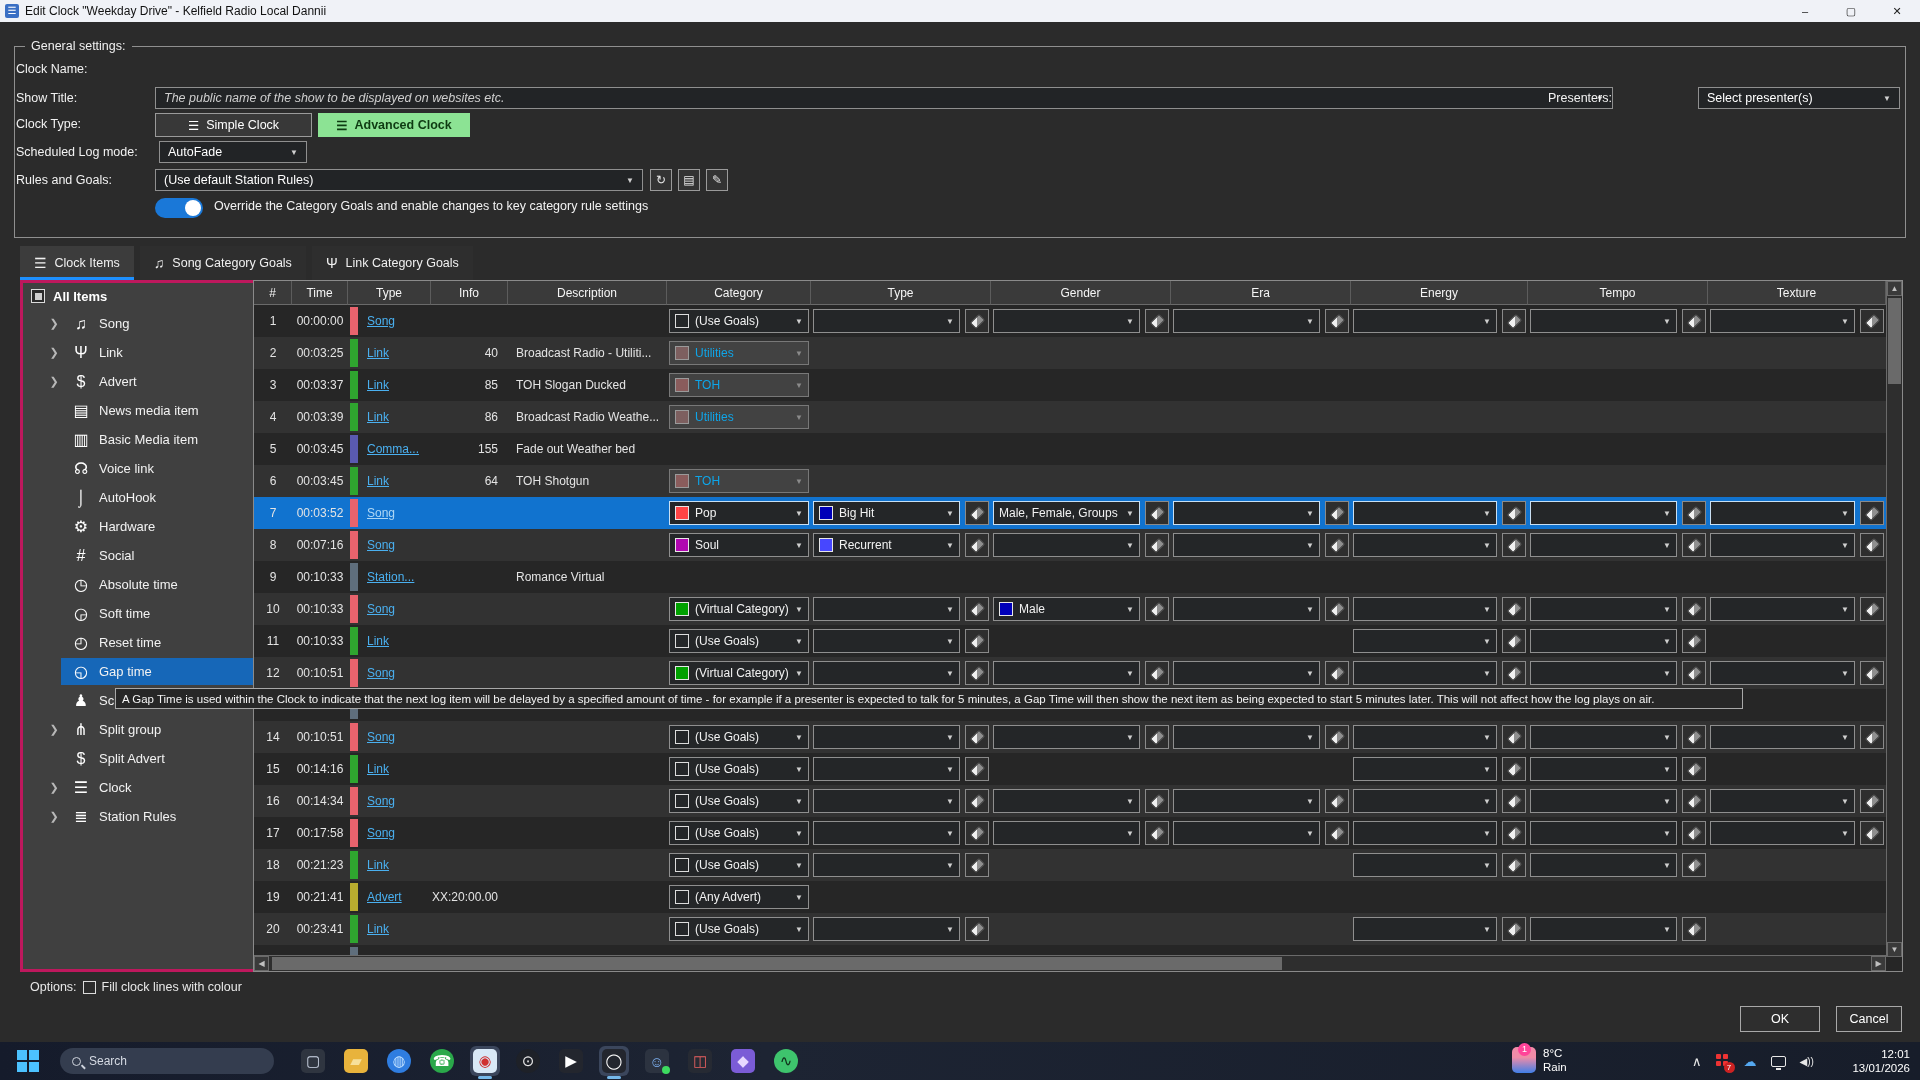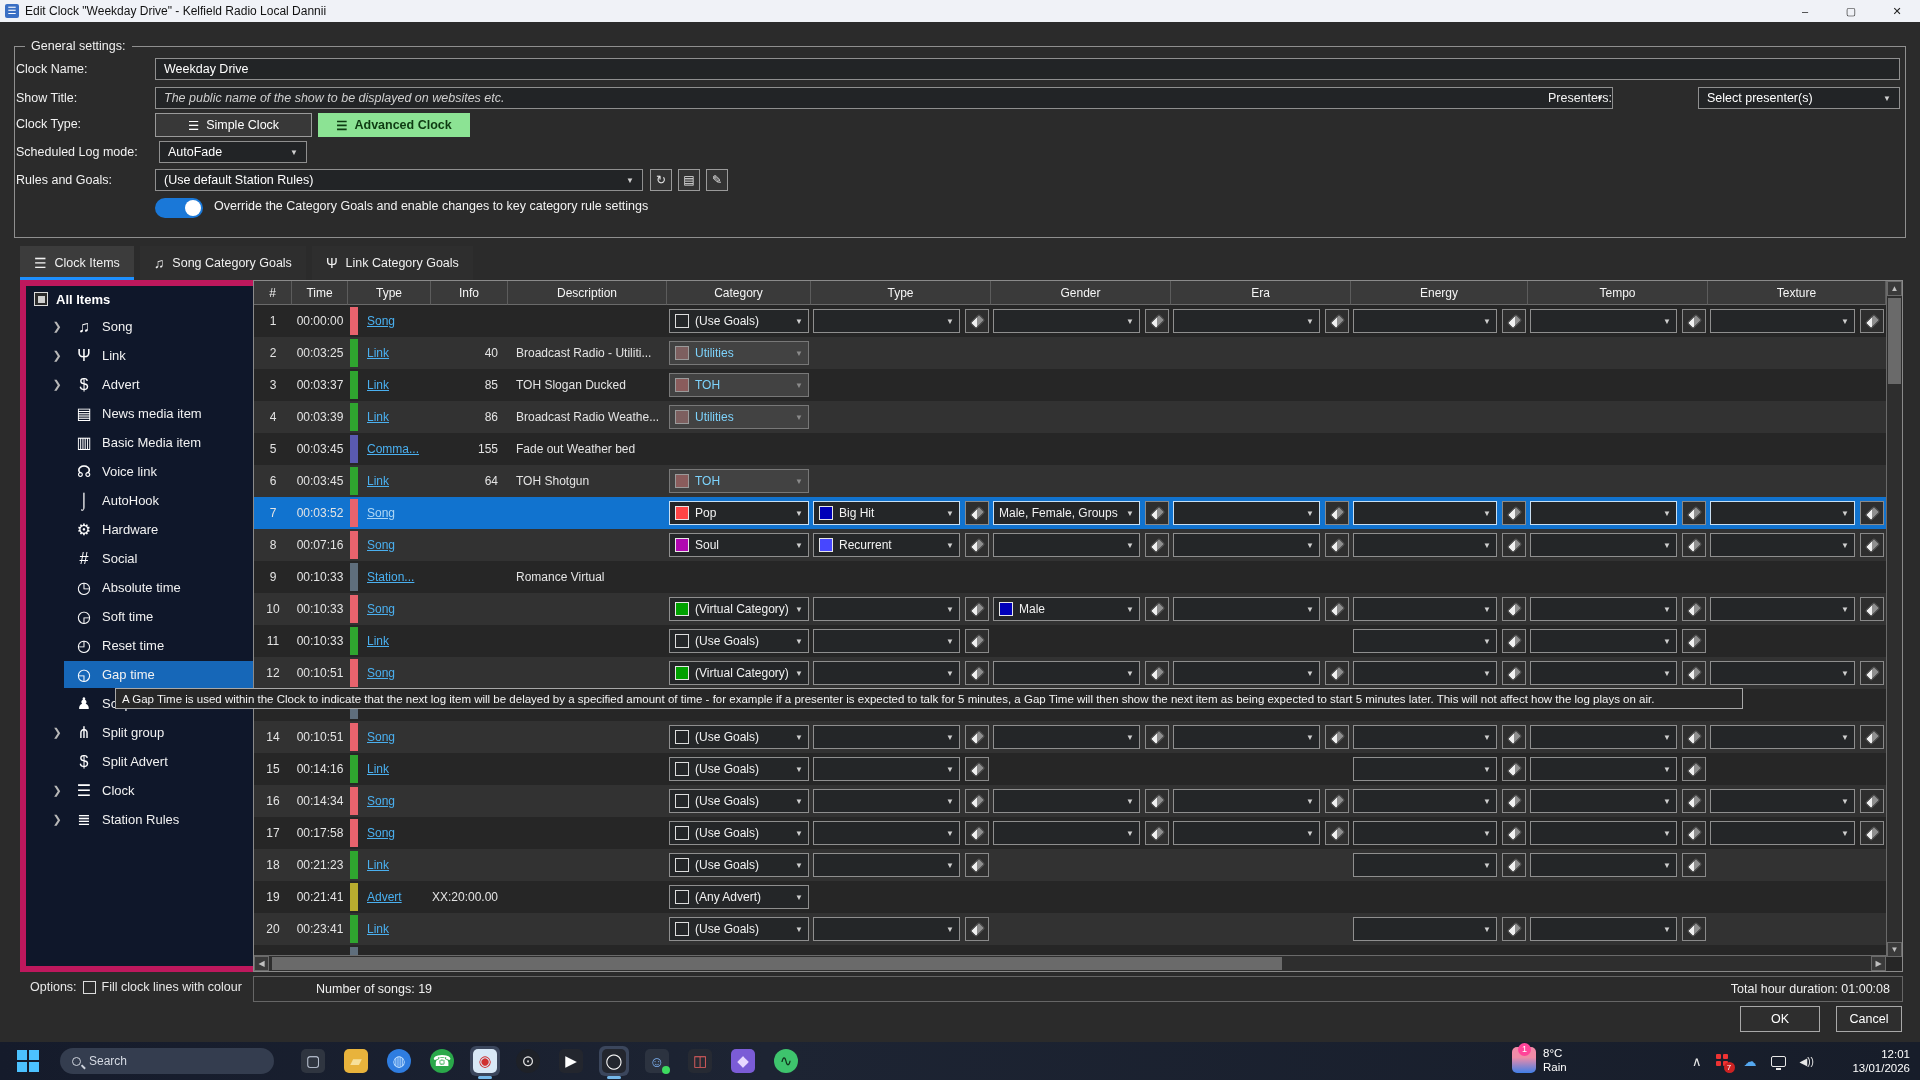--- a/index.html
+++ b/index.html
@@ -38,21 +38,21 @@
   .toggle-label { position:absolute; left:214px; top:199px; font-size:12.5px; color:#f2f2f2; }
   
   .tabs { position:absolute; left:20px; top:246px; height:34px; display:flex; gap:6px; }
   .tab { height:34px; display:flex; align-items:center; gap:8px; padding:0 14px; font-size:12.5px;
     background:#2e2e2e; color:#f0f0f0; position:relative; }
   .tab.active { background:#3c3c3c; }
   .tab.active::after { content:""; position:absolute; left:0; right:0; bottom:0; height:3px; background:#1e90ff; }
   .tab .tabicon { font-size:14px; }
   
   .sidebar { position:absolute; left:20px; top:280px; width:258px; height:692px;
-    border:6px solid #be185d; background:#0f172a; overflow:hidden; }
+    border:3px solid #be185d; background:#404040; overflow:hidden; }
   .tree-root { height:26px; display:flex; align-items:center; gap:8px; padding-left:8px;
     font-size:13px; font-weight:bold; color:#fff; }
   .tree-root .rooticon { width:14px; height:14px; border:1px solid #dcdcdc; background:#2b2b2b;
     display:flex; align-items:center; justify-content:center; }
   .tree-root .rooticon span { width:7px; height:7px; background:#cfcfcf; display:block; }
   .tree-item { position:relative; height:29px; display:flex; align-items:center; font-size:13px; color:#f2f2f2; }
   .tree-item .chev { position:absolute; left:24px; width:14px; text-align:center; color:#b8b8b8; font-size:11px; }
   .tree-item .ticon { position:absolute; left:46px; width:24px; text-align:center; font-size:16px; color:#fff; }
   .tree-item .tlabel { position:absolute; left:76px; white-space:nowrap; }
   .tree-item.selected::before { content:""; position:absolute; left:38px; right:2px; top:1px; bottom:1px; background:#1667b8; }
@@ -75,21 +75,21 @@
   .typebar { width:8px; height:28px; margin-right:9px; flex:none; }
   .typelink { color:#4ab0f0; text-decoration:underline; white-space:nowrap; }
   .trow.sel .typelink { color:#aed7f5; }
   .c-info { justify-content:flex-end; padding-right:10px; }
   .c-desc { padding-left:8px; white-space:nowrap; }
   .ddwrap { display:flex; align-items:center; width:100%; padding:0 2px; gap:5px; }
   .dd { height:24px; background:#242628; border:1px solid #8f8f8f; display:flex; align-items:center;
     padding:0 5px; gap:6px; flex:1; min-width:0; }
   .trow.sel .dd { border-color:#c9dff2; }
   .dd.disabled { background:#424242; border-color:#787878; }
-  .dd.disabled .dd-label { color:#7dd3fc; }
+  .dd.disabled .dd-label { color:#0ea5e9; }
   .dd-label { font-size:12px; color:#f2f2f2; white-space:nowrap; overflow:hidden; flex:1; }
   .dd-arrow { font-size:8px; color:#cfcfcf; flex:none; }
   .dd.disabled .dd-arrow { color:#8a8a8a; }
   .colorbox { width:14px; height:14px; flex:none; border:1px solid #e6e6e6; }
   .dd.disabled .colorbox { border-color:#9a9a9a; }
   .checkbox { width:14px; height:14px; flex:none; border:1px solid #dcdcdc; background:transparent; }
   .eraser-btn { width:24px; height:24px; flex:none; background:#2e2e2e; border:1px solid #8a8a8a;
     display:flex; align-items:center; justify-content:center; }
   .eraser-glyph { width:13px; height:9px; transform:rotate(-45deg); border:1px solid #555;
     background:linear-gradient(135deg,#f0f0f0 50%,#8f8f8f 50%); border-radius:2px; }
@@ -156,23 +156,20 @@
       <span class="win-btn">–</span>
       <span class="win-btn">▢</span>
       <span class="win-btn">✕</span>
     </div>
   </div>
 
   <div class="groupbox">
     <span class="group-legend">General settings:</span>
   </div>
   <span class="form-label" style="top:58px">Clock Name:</span>
-  <div class="field" style="left:155px; top:58px; width:1745px">
-    <span>Weekday Drive</span>
-  </div>
   <span class="form-label" style="top:87px">Show Title:</span>
   <div class="field" style="left:155px; top:87px; width:1458px">
     <span class="placeholder">The public name of the show to be displayed on websites etc.</span>
     <span class="combo-arrow">▼</span>
   </div>
   <span class="form-label" style="left:1548px; top:87px">Presenters:</span>
   <div class="field" style="left:1698px; top:87px; width:202px">
     <span>Select presenter(s)</span>
     <span class="combo-arrow">▼</span>
   </div>
@@ -1431,24 +1428,20 @@
     </div>
   </div>
 
   <div class="tooltip">A Gap Time is used within the Clock to indicate that the next log item will be delayed by a specified amount of time - for example if a presenter is expected to talk for 5 minutes, a Gap Time will then show the next item as being expected to start 5 minutes later. This will not affect how the log plays on air.</div>
 
   <div class="opts">
     <span>Options:</span>
     <span class="checkbox"></span>
     <span>Fill clock lines with colour</span>
   </div>
-  <div class="count-strip">
-    <span class="songs">Number of songs: 19</span>
-    <span class="duration">Total hour duration: 01:00:08</span>
-  </div>
   <div class="dlg-btn" style="left:1740px; width:80px">OK</div>
   <div class="dlg-btn" style="left:1836px; width:66px">Cancel</div>
 
   <div class="taskbar">
     <div class="startbtn">
         <span></span>
         <span></span>
         <span></span>
         <span></span>
       </div>

